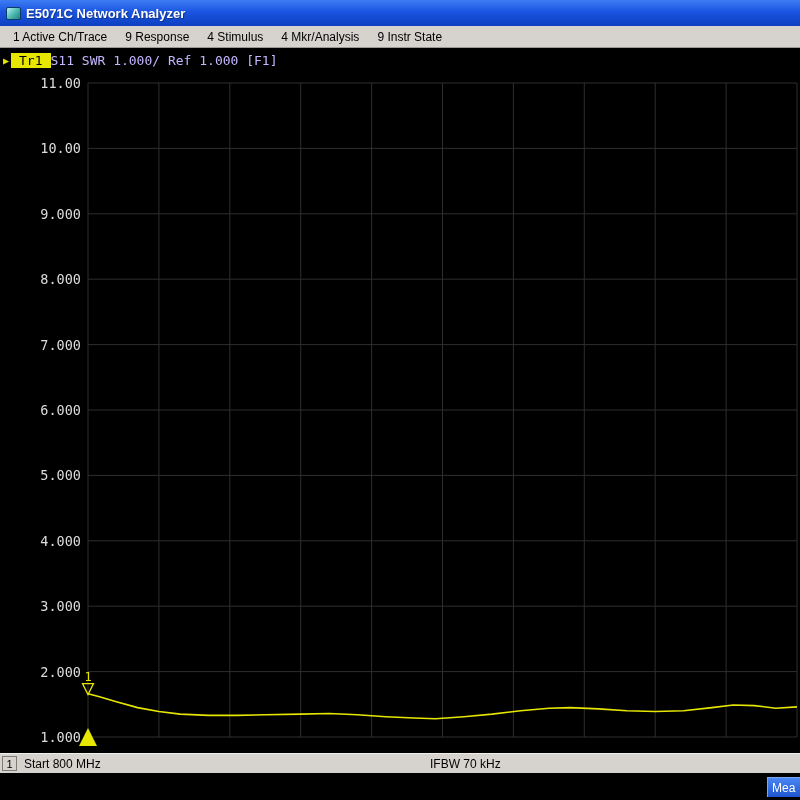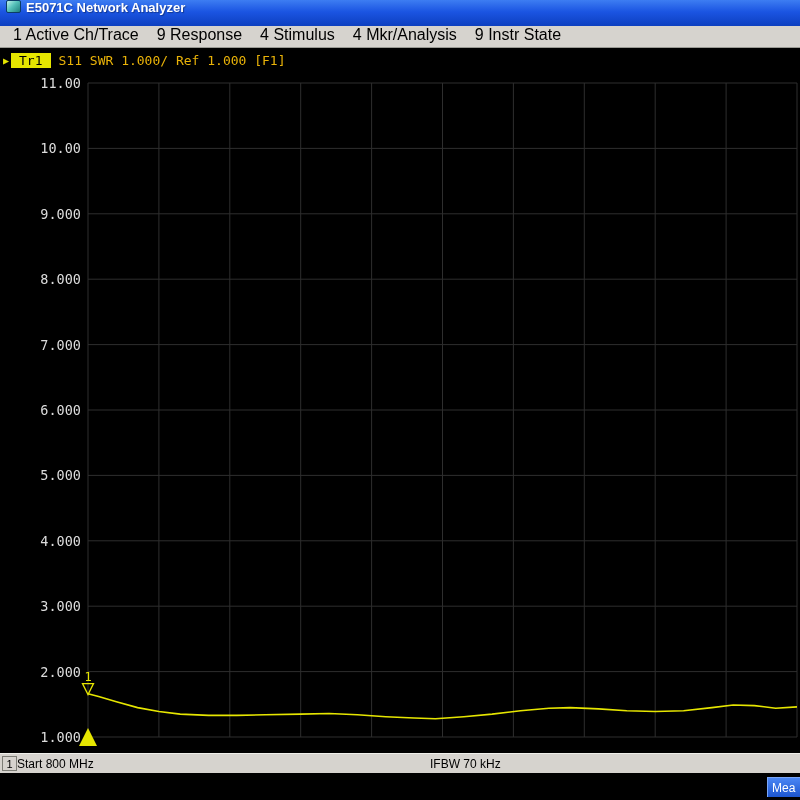--- a/index.html
+++ b/index.html
@@ -2,49 +2,49 @@
 <html><head>
 <meta charset="utf-8">
 <title>E5071C Network Analyzer</title>
 <style>
   *{margin:0;padding:0;box-sizing:border-box}
   html,body{width:800px;height:800px;background:#000;overflow:hidden;
     font-family:"Liberation Sans",sans-serif}
   body{position:relative}
 
   .titlebar{height:26px;background:linear-gradient(180deg,#3d7df2 0%,#1b55e2 45%,#0d3fc0 100%);
-    display:flex;align-items:flex-start;padding:0 6px;gap:5px}
+    display:flex;align-items:center;padding:0 6px;gap:5px}
   .titlebar .title{color:#fff;font-weight:bold;font-size:13px;text-shadow:1px 1px 1px rgba(0,0,0,.35)}
   .app-icon{width:15px;height:13px;border:1px solid #0b3c66;border-radius:2px;
     background:linear-gradient(135deg,#bff2ea 0%,#57c2ba 45%,#1f7f7c 100%)}
 
-  .menubar{height:22px;background:#d6d3ce;display:flex;
-    font-size:16px;color:#000;padding-left:4px;border-bottom:1px solid #9a9a94}
+  .menubar{height:22px;background:#d6d3ce;display:flex;align-items:center;
+    font-size:12px;color:#000;padding-left:4px;border-bottom:1px solid #9a9a94}
   .menu-item{padding:0 9px;white-space:nowrap}
 
   .screen{position:absolute;left:0;top:48px;width:800px;height:705px;background:#000}
   #graph{position:absolute;left:0;top:0;width:800px;height:705px}
   .grid{stroke:#2e2e2e;stroke-width:1}
   .ylab{fill:#dcdcdc;font-family:"DejaVu Sans Mono",monospace;font-size:13.5px}
   .mlab{fill:#e6e600;font-family:"DejaVu Sans Mono",monospace;font-size:12px}
 
   .tracebar{position:absolute;left:3px;top:5px;display:flex;align-items:center;
     font-family:"DejaVu Sans Mono",monospace;font-size:13px;z-index:2}
   .tr-arrow{color:#e6e600;font-size:10px;margin-right:2px}
   .tr-name{background:#e6e600;color:#000;padding:0 8px}
-  .tr-rest{color:#eab308;margin-left:8px;white-space:pre}
+  .tr-rest{color:#c4b5fd;margin-left:0;white-space:pre}
 
   .marker-readout{position:absolute;left:96px;top:41px;color:#e6e600;z-index:2;
     font-family:"DejaVu Sans Mono",monospace;font-size:13px;white-space:pre}
 
   .statusbar{position:absolute;left:0;top:753px;width:800px;height:20px;background:#d6d3ce;
     display:flex;align-items:center;font-size:12px;color:#000;border-top:1px solid #efefea}
   .ch-box{width:15px;height:15px;border:1px solid #7d7d76;margin-left:2px;
     display:flex;align-items:center;justify-content:center;font-size:11px;background:#d6d3ce}
-  .start-label{}
+  .start-label{margin-left:7px}
   .ifbw-label{position:absolute;left:430px}
 
   .bottombar{position:absolute;left:0;top:773px;width:800px;height:35px;background:#000}
   .meas-btn{position:absolute;right:0;top:4px;width:33px;height:20px;
     background:linear-gradient(180deg,#4a86f4,#1c55cf);color:#fff;font-size:12px;
     display:flex;align-items:center;padding-left:4px;border-left:1px solid #7aa6f8;
     border-top:1px solid #7aa6f8;overflow:hidden;white-space:nowrap}
 </style>
 </head>
 <body>

